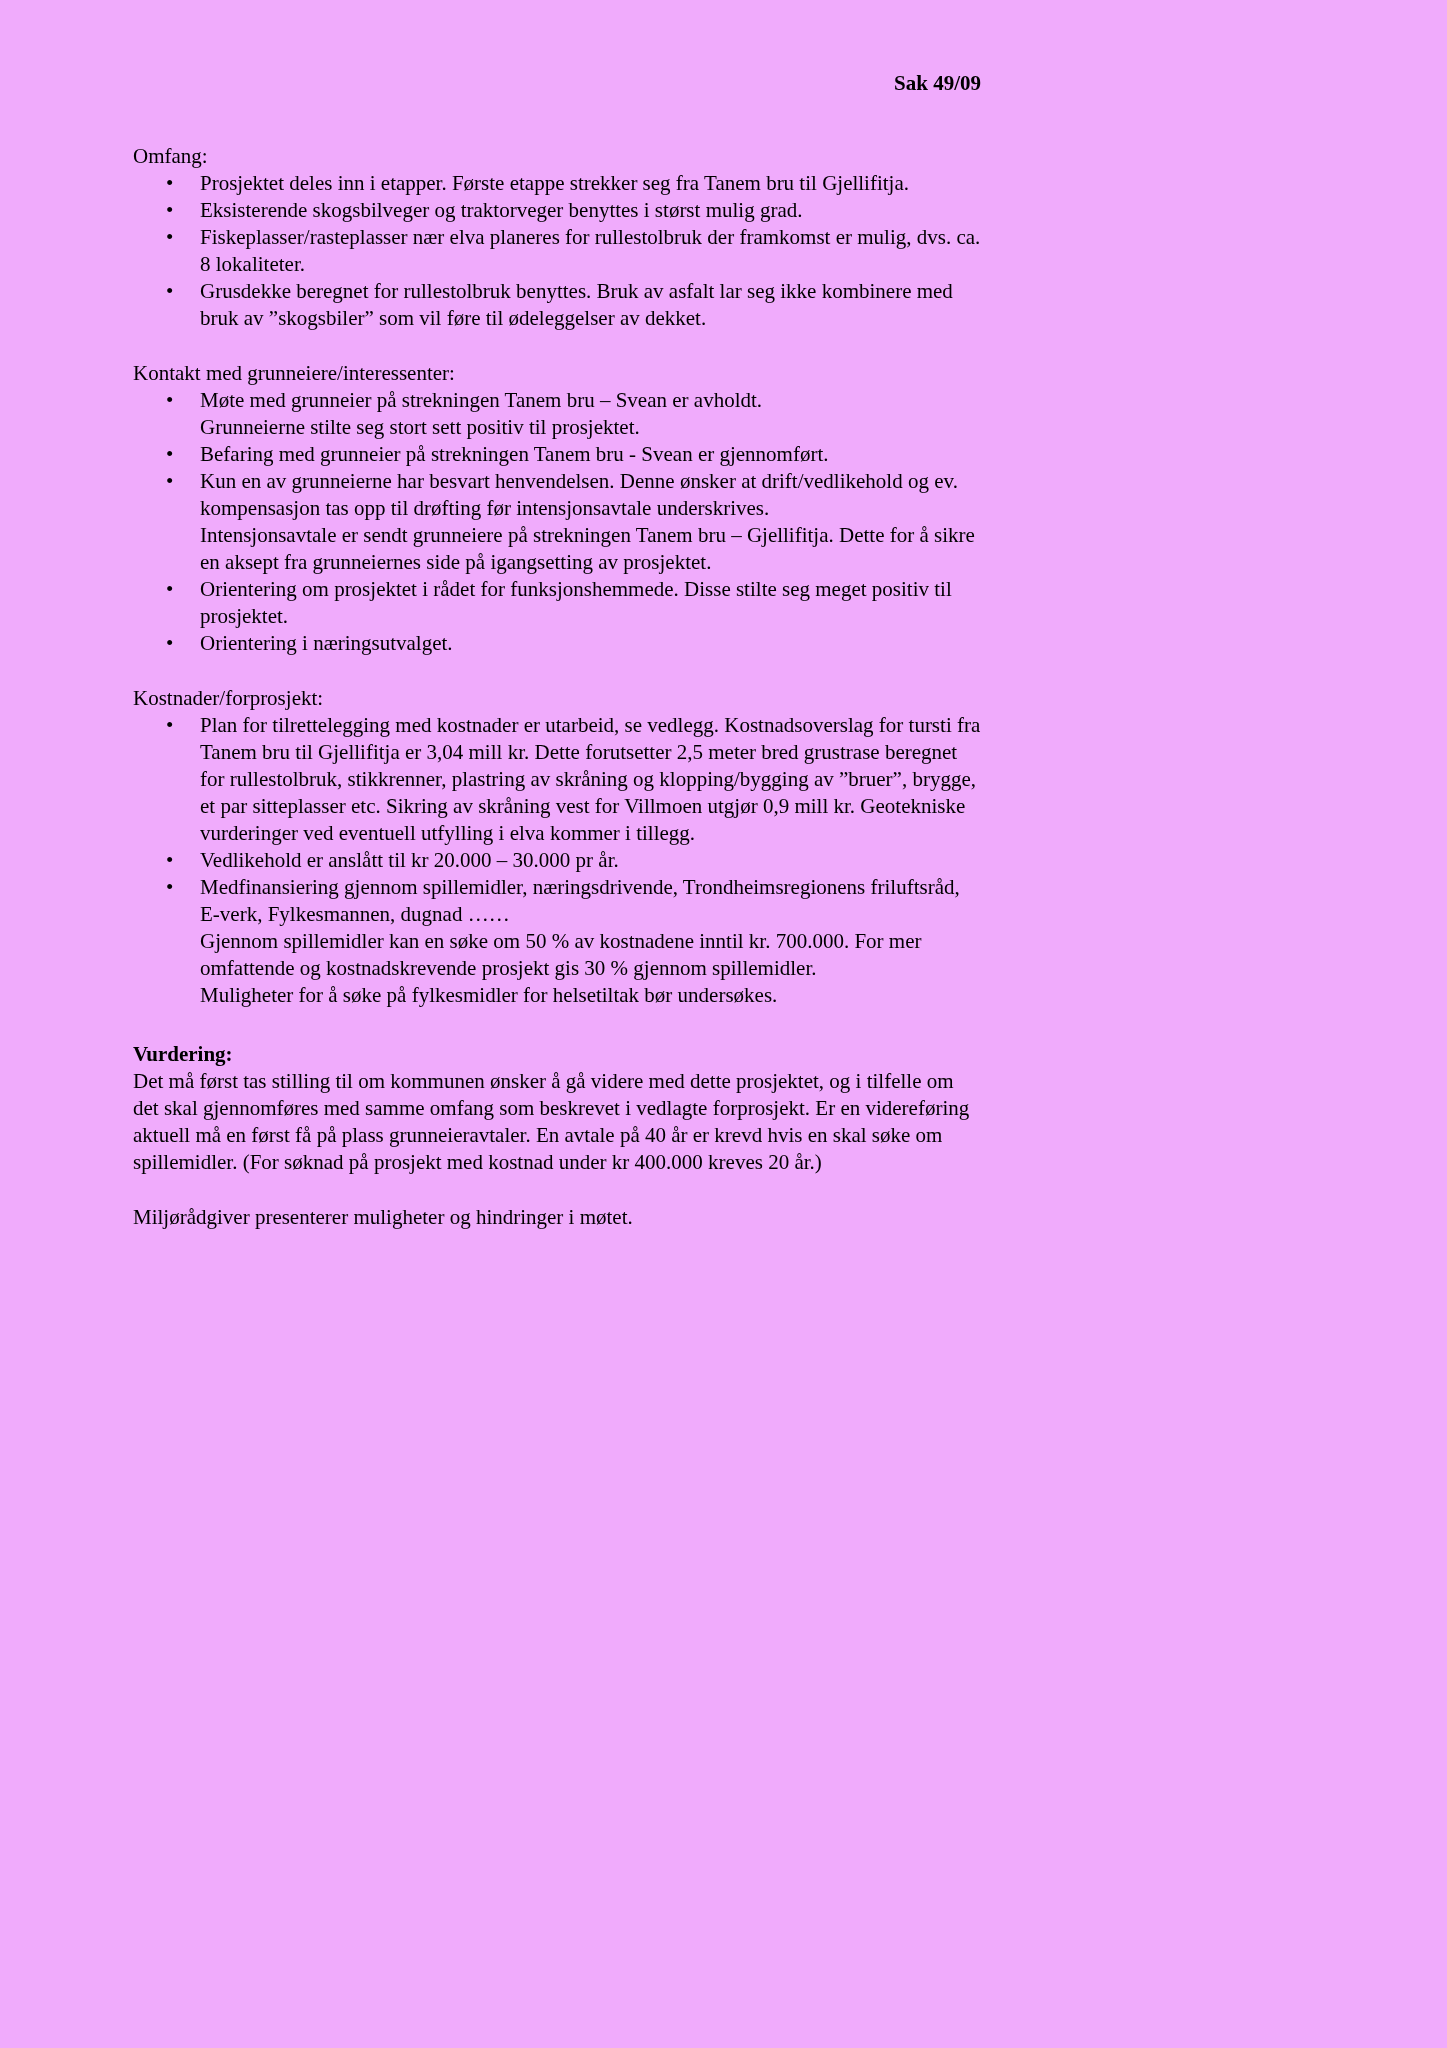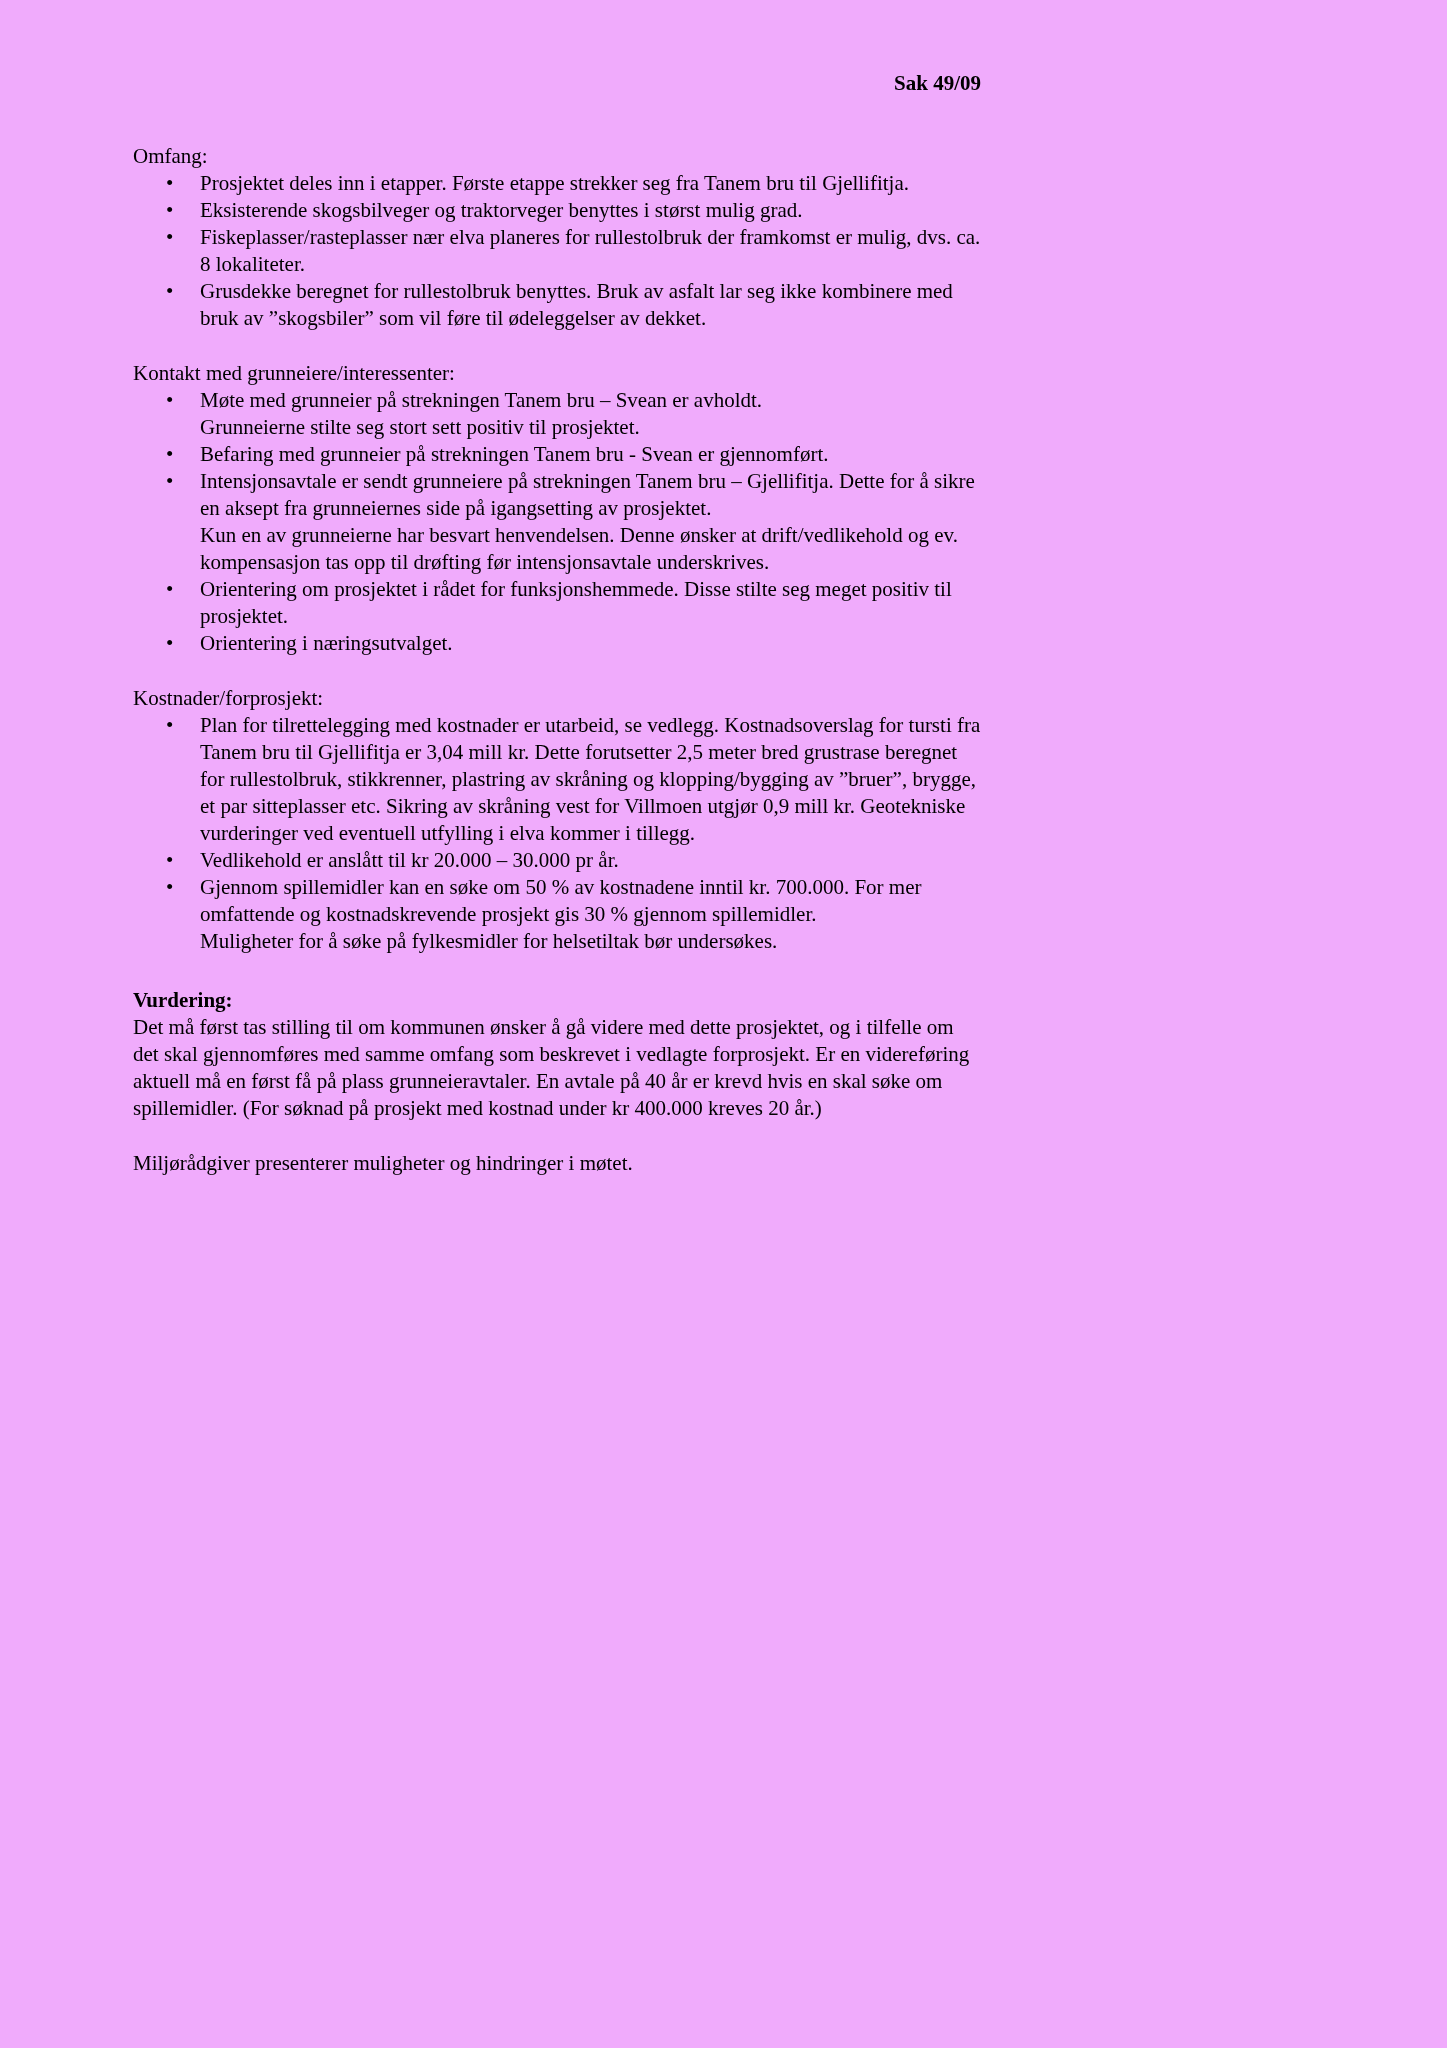--- a/index.html
+++ b/index.html
@@ -130,22 +130,22 @@
         </li>
         <li class="bullet-item">
           <span class="bullet-marker">•</span>
           <div class="bullet-body">
             <p class="bullet-line">Befaring med grunneier på strekningen Tanem bru - Svean er gjennomført.</p>
           </div>
         </li>
         <li class="bullet-item">
           <span class="bullet-marker">•</span>
           <div class="bullet-body">
+            <p class="bullet-line">Kun en av grunneierne har besvart henvendelsen. Denne ønsker at drift/vedlikehold og ev. kompensasjon tas opp til drøfting før intensjonsavtale underskrives.</p>
             <p class="bullet-line">Intensjonsavtale er sendt grunneiere på strekningen Tanem bru – Gjellifitja. Dette for å sikre en aksept fra grunneiernes side på igangsetting av prosjektet.</p>
-            <p class="bullet-line">Kun en av grunneierne har besvart henvendelsen. Denne ønsker at drift/vedlikehold og ev. kompensasjon tas opp til drøfting før intensjonsavtale underskrives.</p>
           </div>
         </li>
         <li class="bullet-item">
           <span class="bullet-marker">•</span>
           <div class="bullet-body">
             <p class="bullet-line">Orientering om prosjektet i rådet for funksjonshemmede. Disse stilte seg meget positiv til prosjektet.</p>
           </div>
         </li>
         <li class="bullet-item">
           <span class="bullet-marker">•</span>
@@ -167,20 +167,21 @@
         </li>
         <li class="bullet-item">
           <span class="bullet-marker">•</span>
           <div class="bullet-body">
             <p class="bullet-line">Vedlikehold er anslått til kr 20.000 – 30.000 pr år.</p>
           </div>
         </li>
         <li class="bullet-item">
           <span class="bullet-marker">•</span>
           <div class="bullet-body">
+            <p class="bullet-line">Medfinansiering gjennom spillemidler, næringsdrivende, Trondheimsregionens friluftsråd, E-verk, Fylkesmannen, dugnad ……</p>
             <p class="bullet-line">Gjennom spillemidler kan en søke om 50 % av kostnadene inntil kr. 700.000. For mer omfattende og kostnadskrevende prosjekt gis 30 % gjennom spillemidler.</p>
             <p class="bullet-line">Muligheter for å søke på fylkesmidler for helsetiltak bør undersøkes.</p>
           </div>
         </li>
       </ul>
     </div>
 
     <div class="assessment">
       <div class="assessment-heading">Vurdering:</div>
       <p class="assessment-paragraph">Det må først tas stilling til om kommunen ønsker å gå videre med dette prosjektet, og i tilfelle om det skal gjennomføres med samme omfang som beskrevet i vedlagte forprosjekt. Er en videreføring aktuell må en først få på plass grunneieravtaler. En avtale på 40 år er krevd hvis en skal søke om spillemidler. (For søknad på prosjekt med kostnad under kr 400.000 kreves 20 år.)</p>

